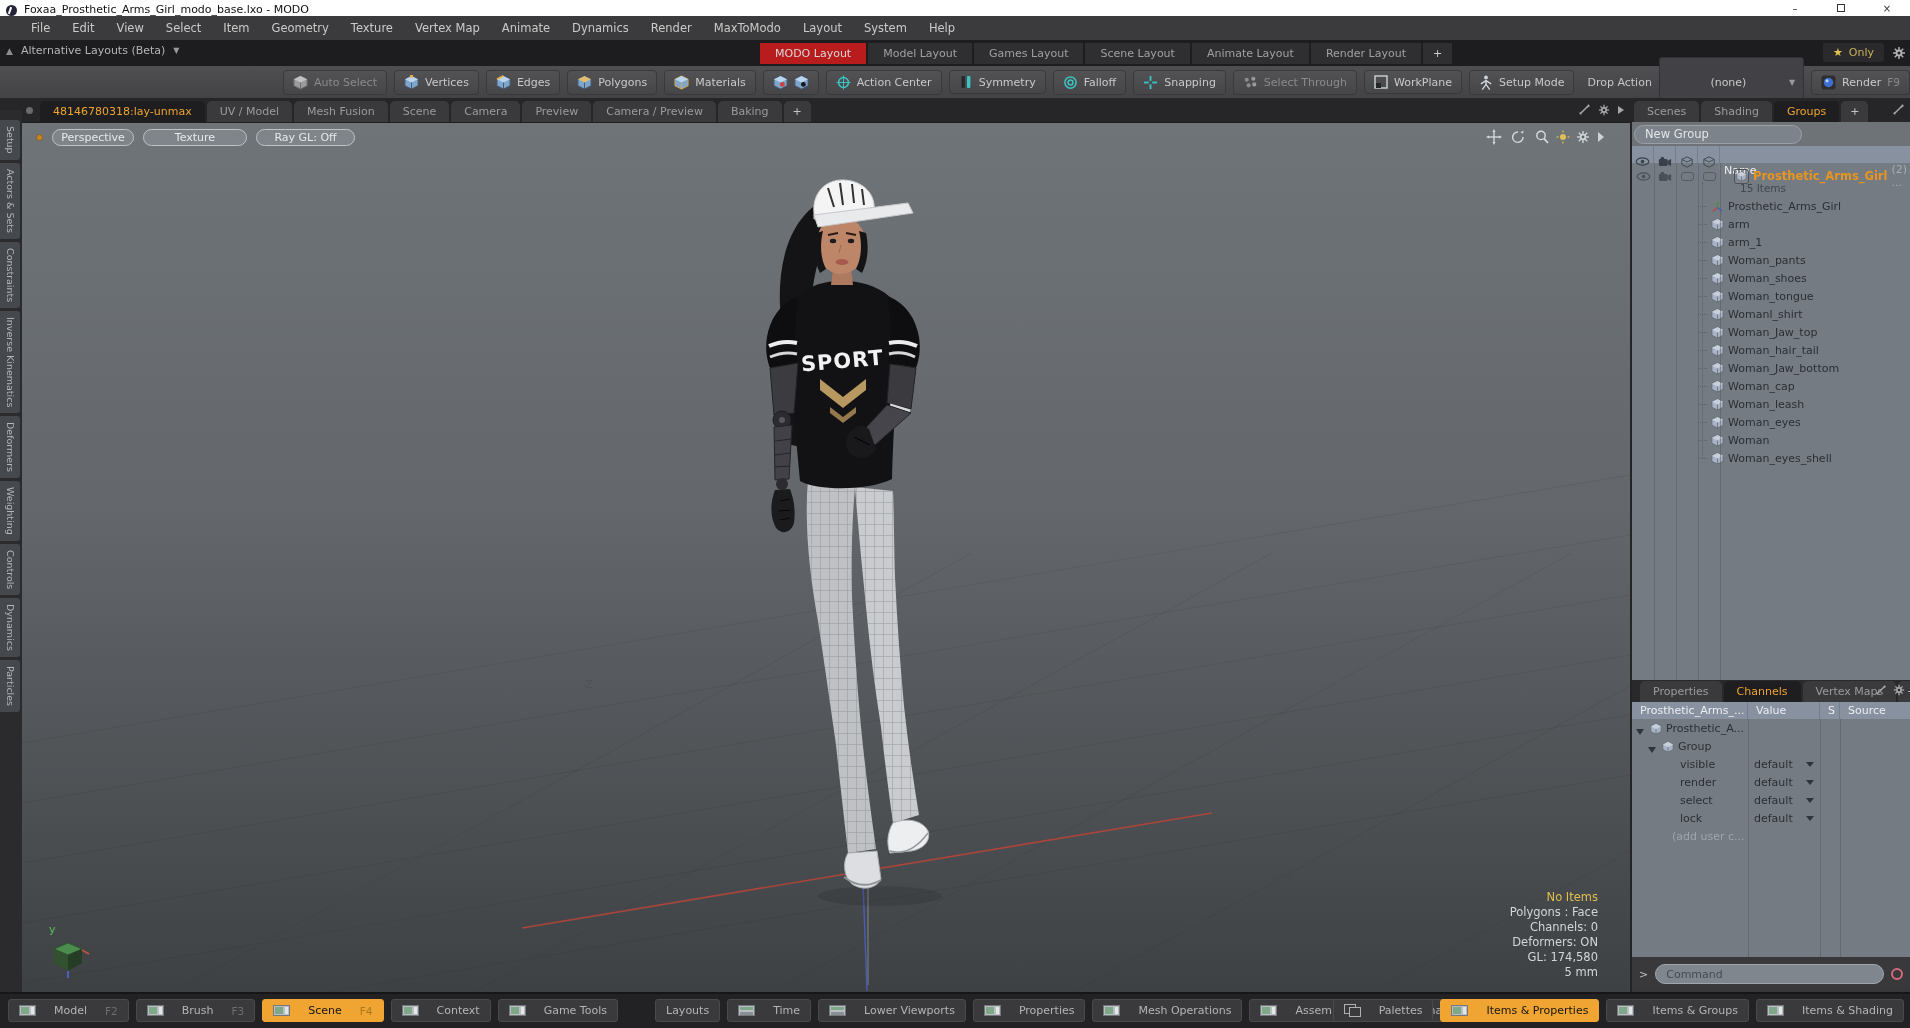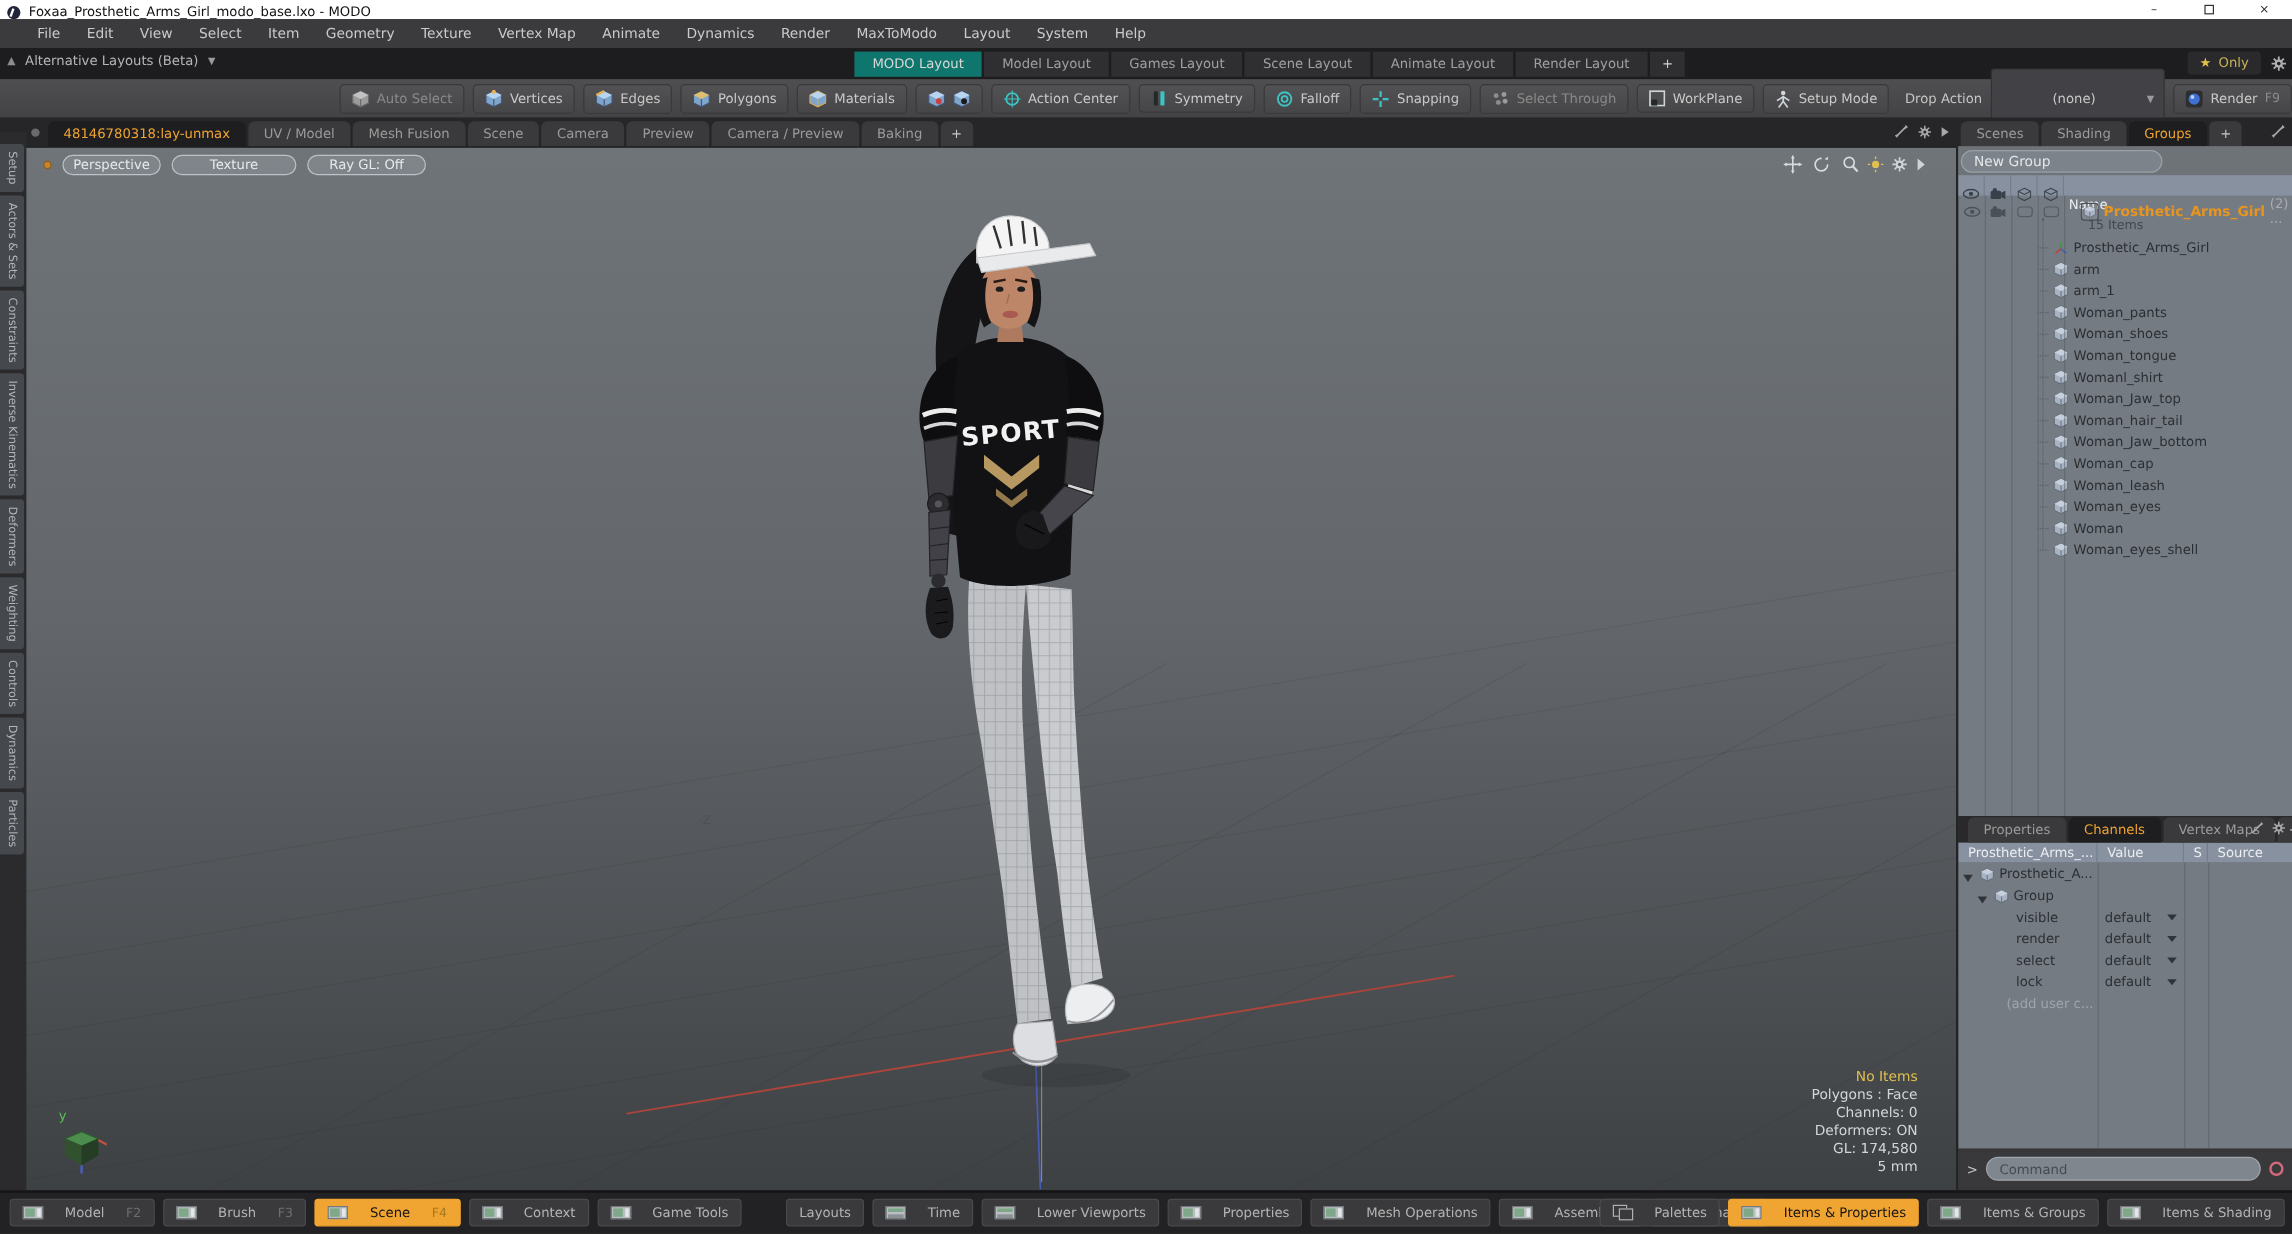--- a/index.html
+++ b/index.html
@@ -17,21 +17,21 @@
 
 .menubar{position:absolute;top:16px;left:0;width:100%;height:24px;background:#3b3b3d;display:flex;align-items:center;padding-left:20px;}
 .menuitem{padding:0 11px;color:#cacaca;font-size:11.5px;}
 
 .layoutbar{position:absolute;top:40px;left:0;width:100%;height:26px;background:#1d1d1f;}
 .altwrap{position:absolute;left:6px;top:4px;display:flex;align-items:center;gap:8px;color:#b5b5b5;}
 .upicon{color:#8d8d8d;font-size:9px;}
 .caret{font-size:8px;color:#9a9a9a;}
 .ltabs{position:absolute;left:712px;top:3px;display:flex;gap:2px;}
 .ltab{background:#2f2f31;color:#a0a0a0;padding:4px 15px;font-size:11px;}
-.ltab.active{background:#0f766e;color:#d8d8d8;}
+.ltab.active{background:#b91c1c;color:#d8d8d8;margin-left:48px;}
 .ltab.plus{padding:4px 10px;color:#cfcfcf;}
 .onlybtn{position:absolute;right:26px;top:3px;background:#2a2a2c;border-radius:3px;padding:3px 10px;display:flex;gap:6px;align-items:center;color:#c9b25a;}
 .star{color:#e3c24c;font-size:11px;}
 .gearpos{position:absolute;right:4px;top:6px;}
 
 .toolbar{position:absolute;top:66px;left:0;width:100%;height:32px;background:linear-gradient(#4f4f51,#434345);display:flex;align-items:center;padding-left:283px;gap:7px;}
 .tbtn{display:flex;align-items:center;gap:6px;padding:4px 9px;border:1px solid #39393b;border-radius:4px;background:linear-gradient(#525254,#464648);color:#c9c9c9;white-space:nowrap;}
 .tbtn .dim{color:#8a8a8a;}
 .tlabel{color:#c6c6c6;margin-left:6px;white-space:nowrap;}
 .tdrop{width:150px;display:flex;align-items:center;justify-content:space-between;background:#424246;border:1px solid #323234;border-radius:3px;padding:18px 8px;color:#c8c8c8;}

